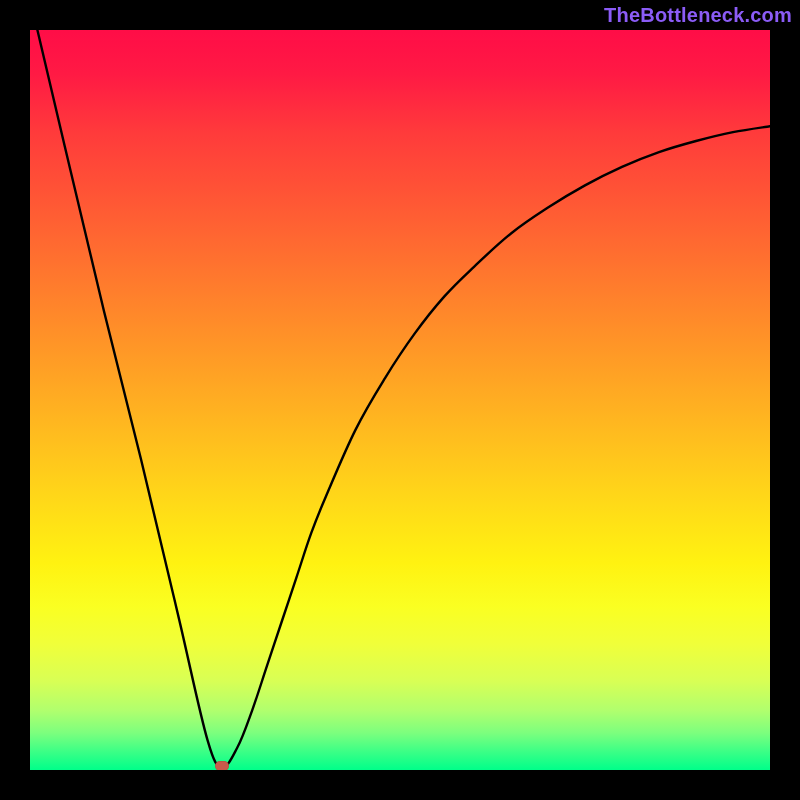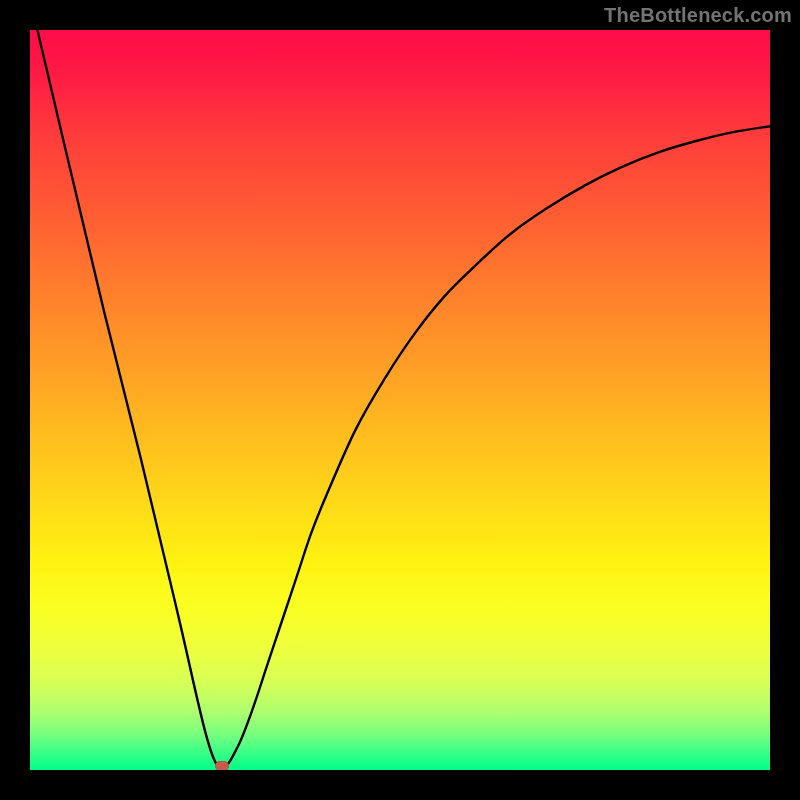--- a/index.html
+++ b/index.html
@@ -52,21 +52,21 @@
   .curve-svg {
     position: absolute;
     inset: 0;
     width: 100%;
     height: 100%;
   }
   .attribution {
     position: absolute;
     top: 4px;
     right: 8px;
-    color: #737373;
+    color: #8b5cf6;
     font-size: 20px;
     font-weight: 600;
     letter-spacing: 0.2px;
     text-shadow: 0 0 0 #000;
   }
   .marker {
     position: absolute;
     width: 14px;
     height: 10px;
     background: #c85a4b;

